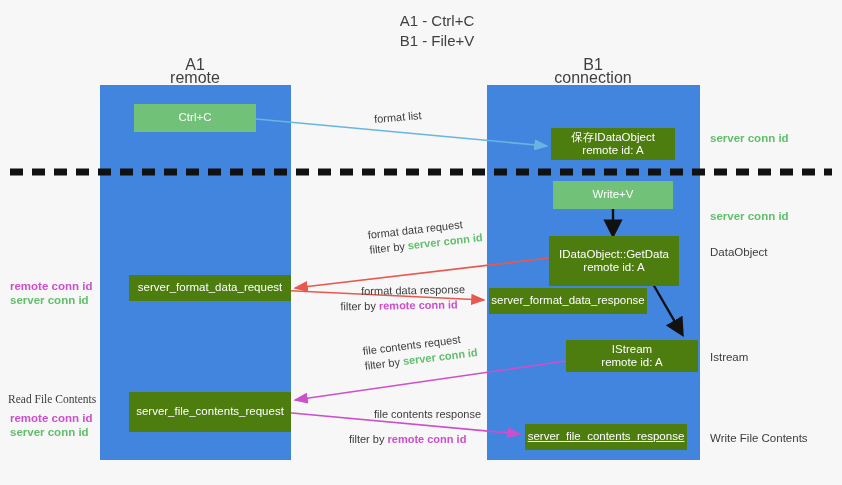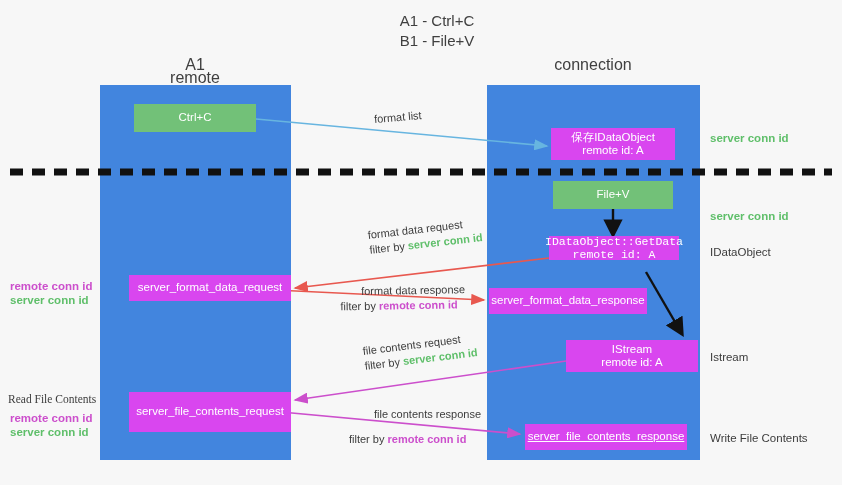--- a/index.html
+++ b/index.html
@@ -70,21 +70,21 @@
     flex-direction: column;
     align-items: center;
     justify-content: center;
     color: #ffffff;
     font-size: 11.5px;
     line-height: 13.5px;
     text-align: center;
     padding: 2px 16px;
   }
   .box.green { background: #72c178; }
-  .box.orange { background: #d946ef; }
+  .box.orange { background: #4d7c0f; }
   .box .l2 { display: block; }
 
   
   .edge-label {
     position: absolute;
     font-size: 11px;
     line-height: 15px;
     color: #3c3c3c;
     white-space: nowrap;
   }
@@ -112,20 +112,21 @@
   </div>
 
   <div class="lane" id="lane-a1"></div>
   <div class="lane" id="lane-b1"></div>
 
   <div class="col-head" style="left:130px; top:58px; width:130px;">
     <div>A1</div>
     <div>remote</div>
   </div>
   <div class="col-head" style="left:528px; top:58px; width:130px;">
+    <div>B1</div>
     <div>connection</div>
   </div>
 
   <svg class="layer">
     <defs>
       <marker id="ah-blue" markerWidth="9" markerHeight="7" refX="8" refY="3.5" orient="auto">
         <polygon points="0,0 9,3.5 0,7" fill="#67b5e0"></polygon>
       </marker>
       <marker id="ah-red" markerWidth="9" markerHeight="7" refX="8" refY="3.5" orient="auto">
         <polygon points="0,0 9,3.5 0,7" fill="#e8584f"></polygon>
@@ -158,24 +159,24 @@
   <div class="box green" style="left:134px; top:104px; width:122px; height:28px;">
     <span>Ctrl+C</span>
   </div>
 
   <div class="box orange" style="left:551px; top:128px; width:124px; height:32px;">
     <span>保存IDataObject</span>
     <span class="l2">remote id: A</span>
   </div>
 
   <div class="box green" style="left:553px; top:181px; width:120px; height:28px;">
-    <span>File+V</span>
-  </div>
-
-  <div class="box orange" style="left:549px; top:236px; width:130px; height:24px;font-family:Liberation Mono, monospace;">
+    <span>Write+V</span>
+  </div>
+
+  <div class="box orange" style="left:549px; top:236px; width:130px; height:50px;">
     <span>IDataObject::GetData</span>
     <span class="l2">remote id: A</span>
   </div>
 
   <div class="box orange" style="left:566px; top:340px; width:132px; height:32px;">
     <span>IStream</span>
     <span class="l2">remote id: A</span>
   </div>
 
   <div class="box orange" style="left:129px; top:275px; width:162px; height:26px;">
@@ -215,21 +216,21 @@
 
   <div class="edge-label" style="left:374px; top:407px; transform: rotate(0deg); transform-origin:left top;">
     <div>file contents response</div>
     <div style="margin-left:-25px; margin-top:10px;"><span>filter by </span><span class="m">remote conn id</span></div>
   </div>
 
   <div class="side green-b" style="left:710px; top:131px;">server conn id</div>
 
   <div class="side green-b" style="left:710px; top:209px;">server conn id</div>
 
-  <div class="side plain" style="left:710px; top:245px;">IDataObject</div>
+  <div class="side plain" style="left:710px; top:245px;">DataObject</div>
 
   <div class="side plain" style="left:710px; top:350px;">Istream</div>
 
   <div class="side plain" style="left:710px; top:431px;">Write File Contents</div>
 
   <div class="side" style="left:10px; top:279px;">
     <div class="m">remote conn id</div>
     <div class="green-b" style="color:#5fbf6a;font-weight:bold;">server conn id</div>
   </div>
 

